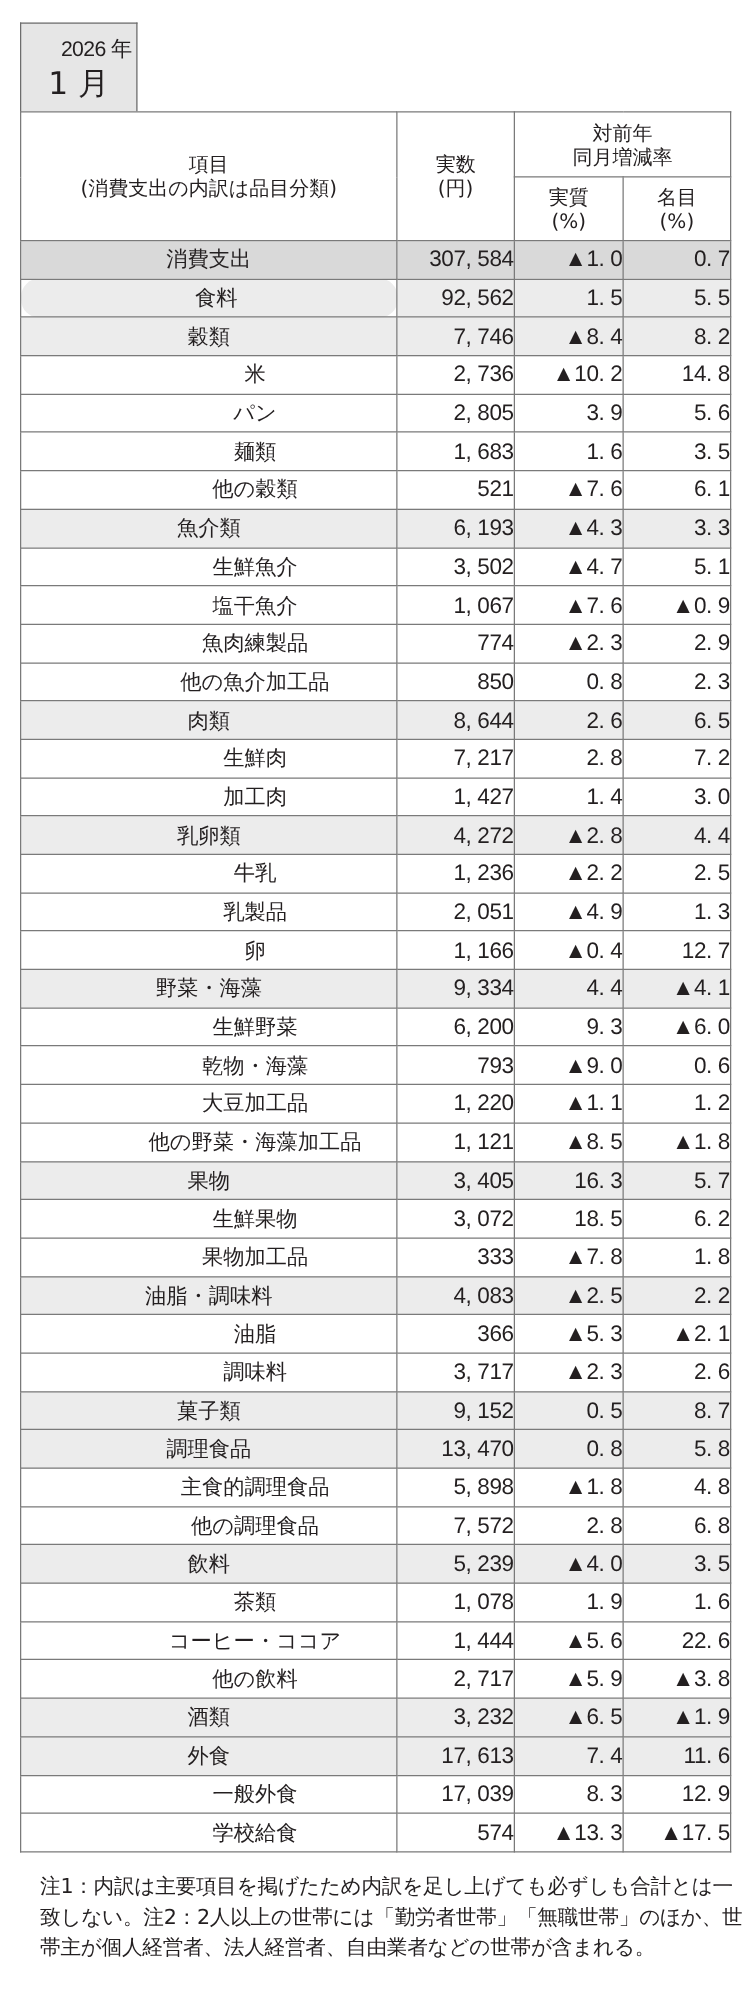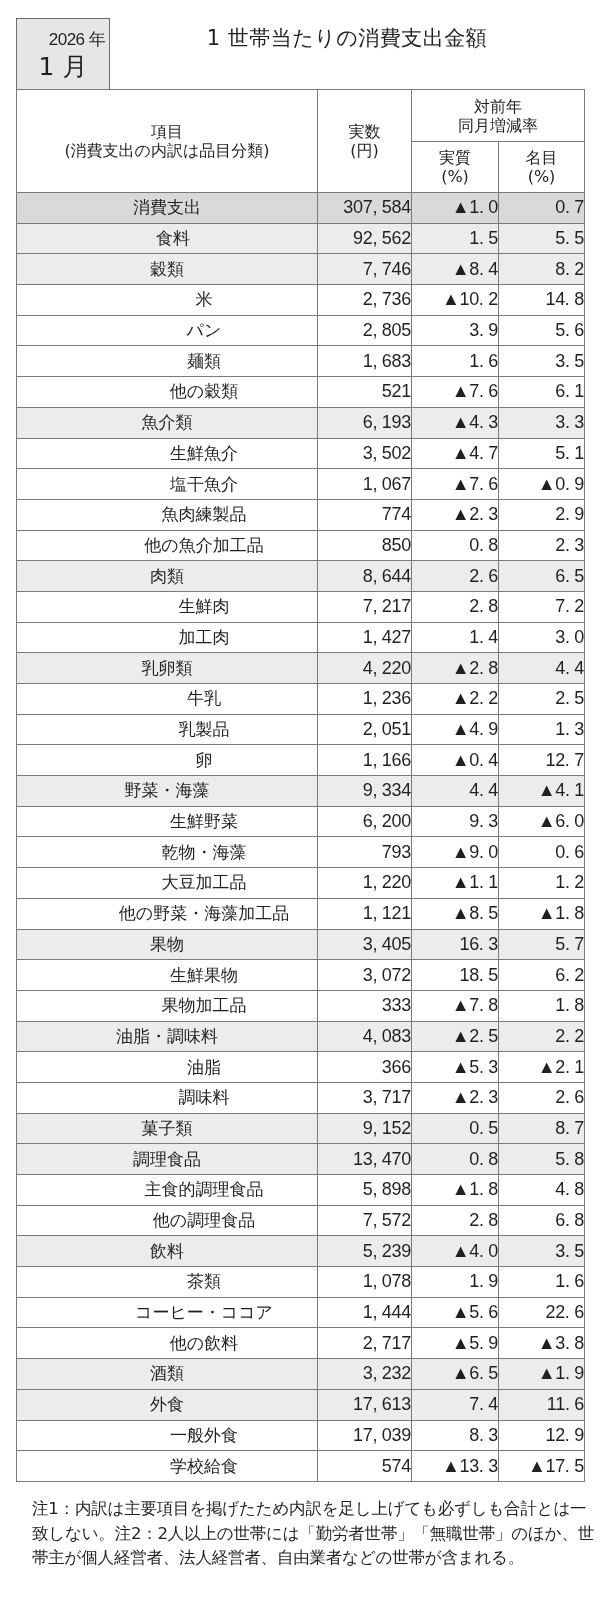--- a/index.html
+++ b/index.html
@@ -29,39 +29,38 @@
   table.data th { font-weight: normal; text-align: center; font-size: 16px; line-height: 19px; }
   .h-item { height: 103px; }
   .h-sub1 { height: 52px; }
   .h-sub2 { height: 51px; }
   tbody tr { height: 30.7px; }
   tbody td { font-size: 17px; white-space: nowrap; }
   td.name { text-align: center; padding-left: 4px; }
   td.num { text-align: right; padding-right: 9px; font-family: "Liberation Sans", sans-serif; font-size: 18px; letter-spacing: -0.3px; }
   tr.lvl0 td { background: #d9d9d9; }
   tr.lvl1 td, tr.lvl2 td { background: #ececec; }
-  tr.lvl1 td.name { padding-left: 12px; }
+  tr.lvl1 td.name { padding-left: 12px; border-radius: 14px; }
   tr.lvl2 td.name { }
   tr.lvl3 td.name { padding-left: 74px; }
 
   .notes {
     position: absolute; left: 32px; top: 1497px; width: 568px;
     font-size: 16.5px; line-height: 24.5px; letter-spacing: -0.2px;
   }
 </style>
 </head>
 <body>
 
 <div class="date-box">
   <div class="date-year">2026 年</div>
   <div class="date-month">1 月</div>
 </div>
 
 <div class="title-wrap">
-  <div class="title">1 世帯当たりの消費支出金額</div>
 </div>
 
 <table class="data">
   <colgroup>
     <col style="width:301px">
     <col style="width:94px">
     <col style="width:87px">
     <col style="width:86px">
   </colgroup>
   <thead>
@@ -176,21 +175,21 @@
         <td class="num">7. 2</td>
       </tr>
       <tr class="lvl3">
         <td class="name">加工肉</td>
         <td class="num">1, 427</td>
         <td class="num">1. 4</td>
         <td class="num">3. 0</td>
       </tr>
       <tr class="lvl2">
         <td class="name">乳卵類</td>
-        <td class="num">4, 220</td>
+        <td class="num">4, 272</td>
         <td class="num">▲2. 8</td>
         <td class="num">4. 4</td>
       </tr>
       <tr class="lvl3">
         <td class="name">牛乳</td>
         <td class="num">1, 236</td>
         <td class="num">▲2. 2</td>
         <td class="num">2. 5</td>
       </tr>
       <tr class="lvl3">

